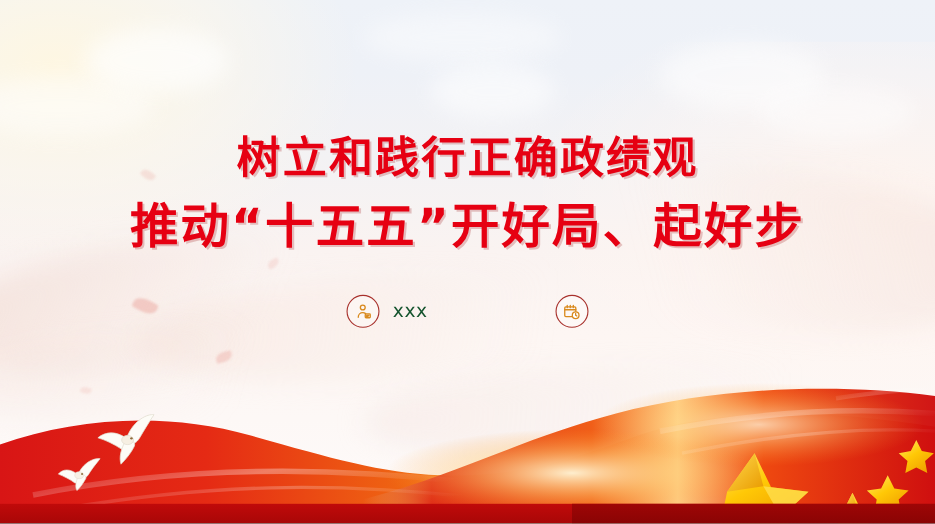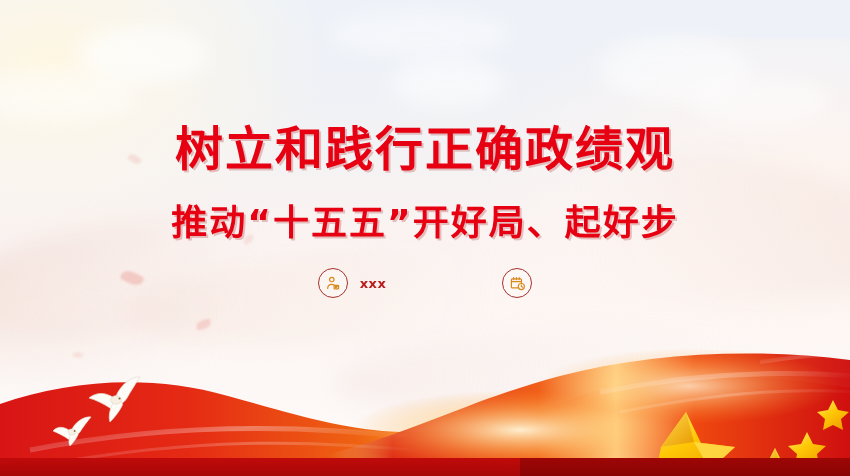--- a/index.html
+++ b/index.html
@@ -82,37 +82,37 @@
   .headline{
     position:absolute;left:0;right:0;top:118px;
     text-align:center;
     font-family:"DejaVu Sans","Liberation Sans",sans-serif;
     font-weight:700;
     color:#e60012;
     line-height:1.30;
     letter-spacing:2px;
     text-shadow:2px 2px 0 rgba(150,0,6,.22);
   }
-  .hl-line{display:block;font-size:48px;white-space:nowrap;}
-  .hl-line.l2{font-size:36px;margin-top:20px;}
+  .hl-line{display:block;font-size:40px;white-space:nowrap;}
+  .hl-line.l2{font-size:44px;margin-top:8px;}
 
   
   .meta{
     position:absolute;left:0;right:0;top:268px;
     display:flex;justify-content:center;align-items:center;gap:116px;
   }
   .meta-item{display:flex;align-items:center;gap:12px;}
   .meta-icon{
     width:30px;height:30px;border-radius:50%;
     border:1.5px solid #a8312c;
     display:flex;align-items:center;justify-content:center;
     background:rgba(255,255,255,.35);
   }
   .meta-text{
-    font-size:13px;font-weight:700;color:#b91c1c;letter-spacing:.5px;
+    font-size:17px;font-weight:400;color:#14532d;letter-spacing:.5px;
     font-family:"DejaVu Sans","Liberation Sans",sans-serif;
   }
 
   
   .ribbon{position:absolute;left:0;right:0;bottom:0;height:150px;}
   .ribbon svg{display:block;width:100%;height:100%;}
 
   .basebar{
     position:absolute;left:0;right:0;bottom:0;height:18px;
     background:linear-gradient(180deg,#c00a0a 0%,#a80707 100%);

